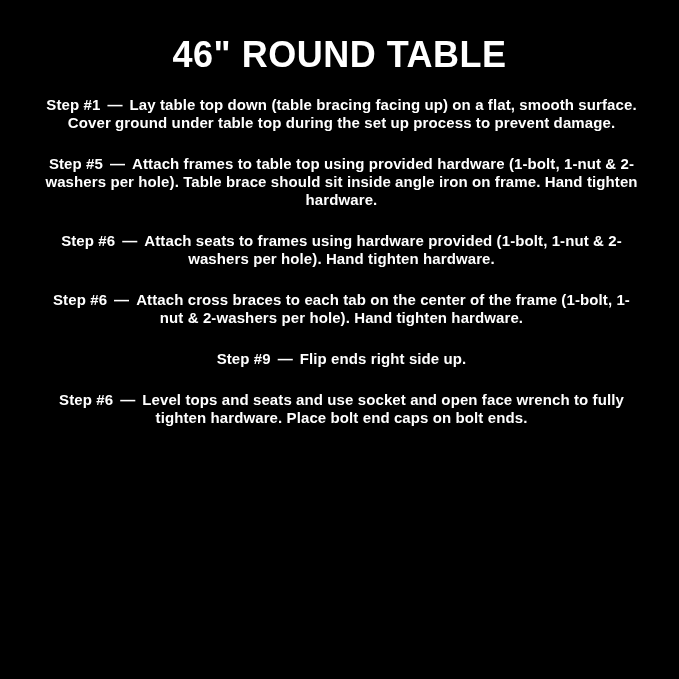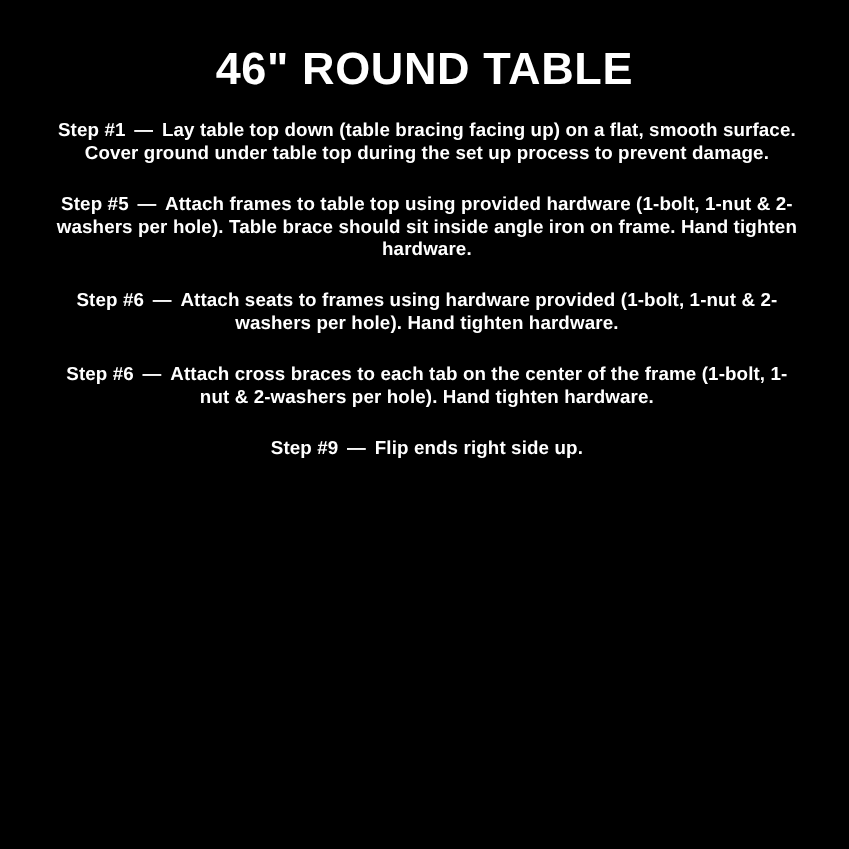--- a/index.html
+++ b/index.html
@@ -74,16 +74,17 @@
     <p class="step"><span class="step-label">Step #1</span><span class="step-dash">—</span><span>Lay table top down (table bracing facing up) on a flat, smooth surface. Cover ground under table top during the set up process to prevent damage.</span></p>
 
     <p class="step"><span class="step-label">Step #5</span><span class="step-dash">—</span><span>Attach frames to table top using provided hardware (1-bolt, 1-nut &amp; 2-washers per hole). Table brace should sit inside angle iron on frame. Hand tighten hardware.</span></p>
 
     <p class="step"><span class="step-label">Step #6</span><span class="step-dash">—</span><span>Attach seats to frames using hardware provided (1-bolt, 1-nut &amp; 2-washers per hole). Hand tighten hardware.</span></p>
 
     <p class="step"><span class="step-label">Step #6</span><span class="step-dash">—</span><span>Attach cross braces to each tab on the center of the frame (1-bolt, 1-nut &amp; 2-washers per hole). Hand tighten hardware.</span></p>
 
     <p class="step"><span class="step-label">Step #9</span><span class="step-dash">—</span><span>Flip ends right side up.</span></p>
 
+    <p class="step"><span class="step-label">Step #6</span><span class="step-dash">—</span><span>Level tops and seats and use socket and open face wrench to fully tighten hardware. Place bolt end caps on bolt ends.</span></p>
 
   </div>
 
 </div>
 
 </body></html>

